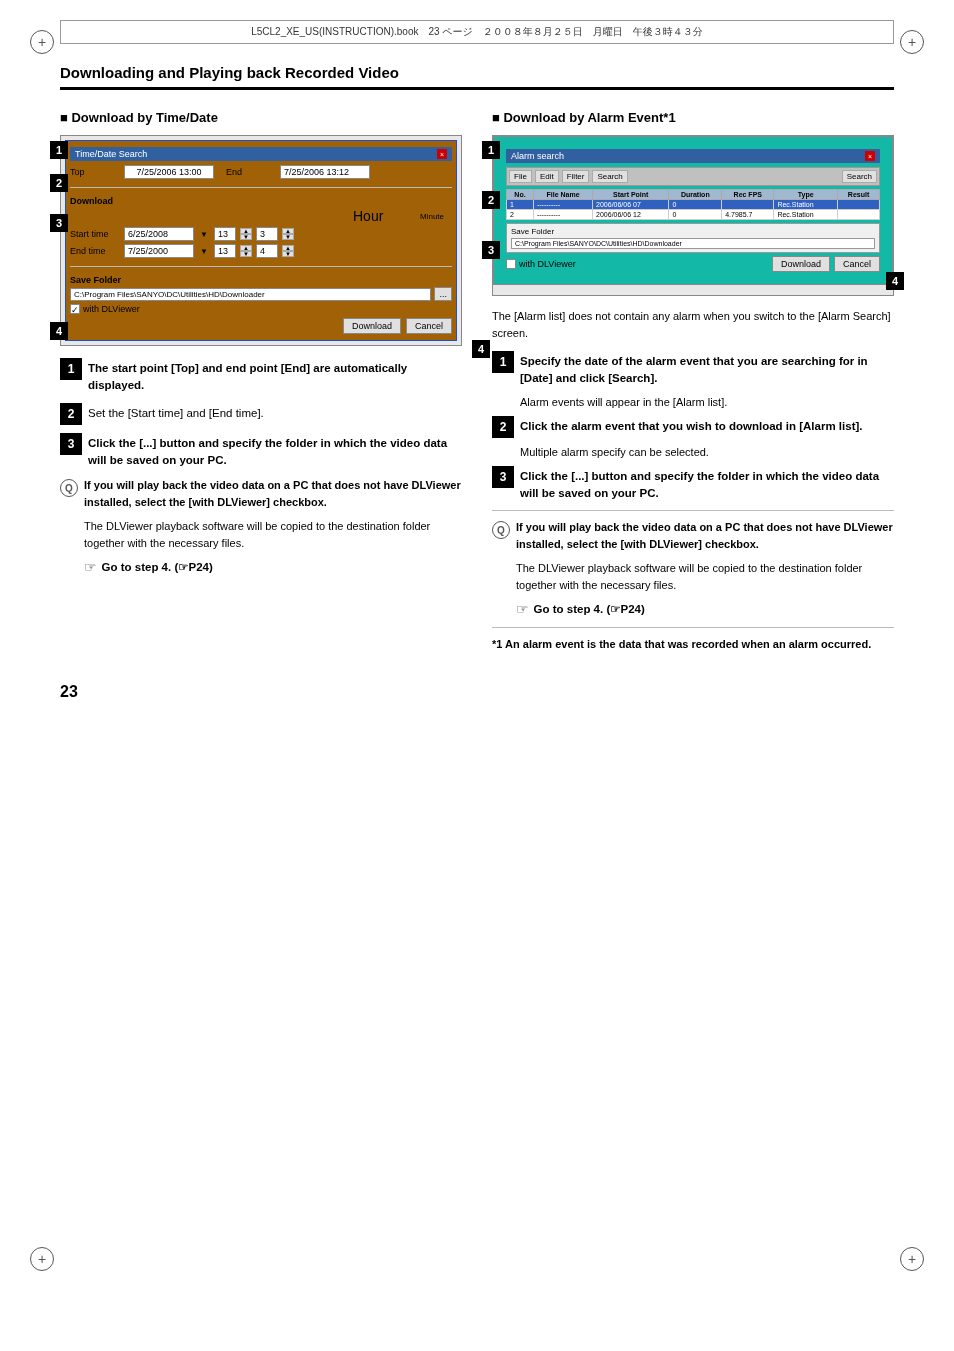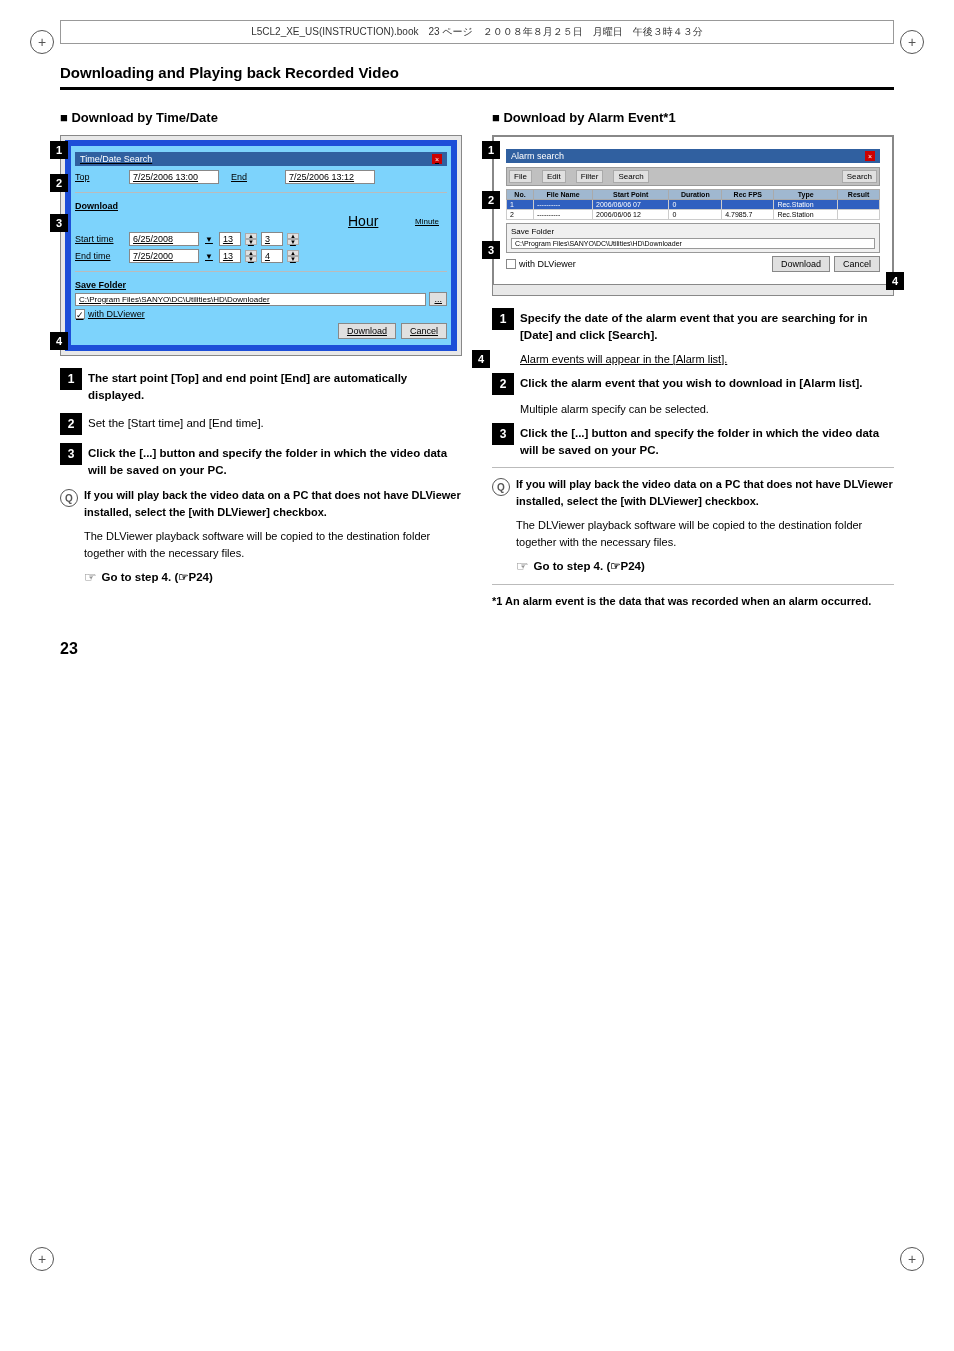--- a/index.html
+++ b/index.html
@@ -62,26 +62,25 @@
     
     .screenshot-box {
       border: 1px solid #888;
       background: #e8e8e8;
       margin-bottom: 12px;
       padding: 4px;
       font-size: 9px;
       position: relative;
     }
     .screenshot-inner {
-      border: 6px solid #1d4ed8;
-      background: #7dd3fc;
+      border: 1px solid #1d4ed8;
+      background: #a16207;
       padding: 6px 4px;
       min-height: 120px;
       position: relative;
-      text-decoration: underline;
     }
     .screenshot-title-bar {
       background: #3060a0;
       color: #fff;
       font-size: 9px;
       padding: 2px 5px;
       display: flex;
       justify-content: space-between;
       align-items: center;
       margin-bottom: 4px;
@@ -262,31 +261,31 @@
 
     .divider-thin {
       border: none;
       border-top: 1px solid #bbb;
       margin: 8px 0;
     }
 
     
     .alarm-screenshot {
       border: 1px solid #888;
-      background: #ffffff;
+      background: #14b8a6;
       padding: 12px;
       margin-bottom: 10px;
       min-height: 140px;
       font-size: 9px;
     }
     .alarm-toolbar {
       background: #c0c0c0;
       border: 1px solid #999;
       display: flex;
-      gap: 10px;
+      gap: 3px;
       padding: 2px;
       margin-bottom: 3px;
       font-size: 8px;
     }
     .alarm-toolbar-item {
       border: 1px solid #aaa;
       background: #e0e0e0;
       padding: 1px 4px;
       font-size: 8px;
       cursor: pointer;
@@ -426,21 +425,21 @@
         <div class="overlay-num" style="position:absolute; left:-11px; bottom:5px; z-index:5;">4</div>
 
         <div class="screenshot-inner">
           <div class="screenshot-title-bar">
             <span>Time/Date Search</span>
             <div class="screenshot-close">×</div>
           </div>
 
           <div class="screenshot-row">
             <span class="screenshot-label">Top</span>
-            <span class="screenshot-input" style="flex:0 0 auto; width:90px;">7/25/2006 13:00</span>
+            <span class="screenshot-input" style="flex:0 0 auto; width:90px;text-align:center;">7/25/2006 13:00</span>
             <span class="screenshot-label" style="margin-left:8px;">End</span>
             <span class="screenshot-input" style="flex:0 0 auto; width:90px;">7/25/2006 13:12</span>
           </div>
 
           <hr class="divider-thin">
           <div class="screenshot-section-label">Download</div>
 
           <div class="screenshot-row">
             <span style="flex:1"></span>
             <span style="min-width:55px; font-size:14px; text-align:left;">Hour</span>
@@ -610,28 +609,29 @@
               <span>with DLViewer</span>
             </div>
             <div style="display:flex; gap:4px;">
               <button class="screenshot-btn">Download</button>
               <button class="screenshot-btn">Cancel</button>
             </div>
           </div>
         </div>
       </div>
 
+      <p style="font-size:11px; line-height:1.5; margin-bottom:10px;">The [Alarm list] does not contain any alarm when you switch to the [Alarm Search] screen.</p>
 
       <div class="step-block">
         <div class="step-num">1</div>
         <div class="step-text">
           <strong>Specify the date of the alarm event that you are searching for in [Date] and click [Search].</strong>
         </div>
       </div>
-      <p style="font-size:11px; margin-left:28px; margin-bottom:8px;text-decoration:underline;">Alarm events will appear in the [Alarm list].</p>
+      <p style="font-size:11px; margin-left:28px; margin-bottom:8px;">Alarm events will appear in the [Alarm list].</p>
 
       <div class="step-block">
         <div class="step-num">2</div>
         <div class="step-text">
           <strong>Click the alarm event that you wish to download in [Alarm list].</strong>
         </div>
       </div>
       <p style="font-size:11px; margin-left:28px; margin-bottom:8px;">Multiple alarm specify can be selected.</p>
 
       <div class="step-block">

